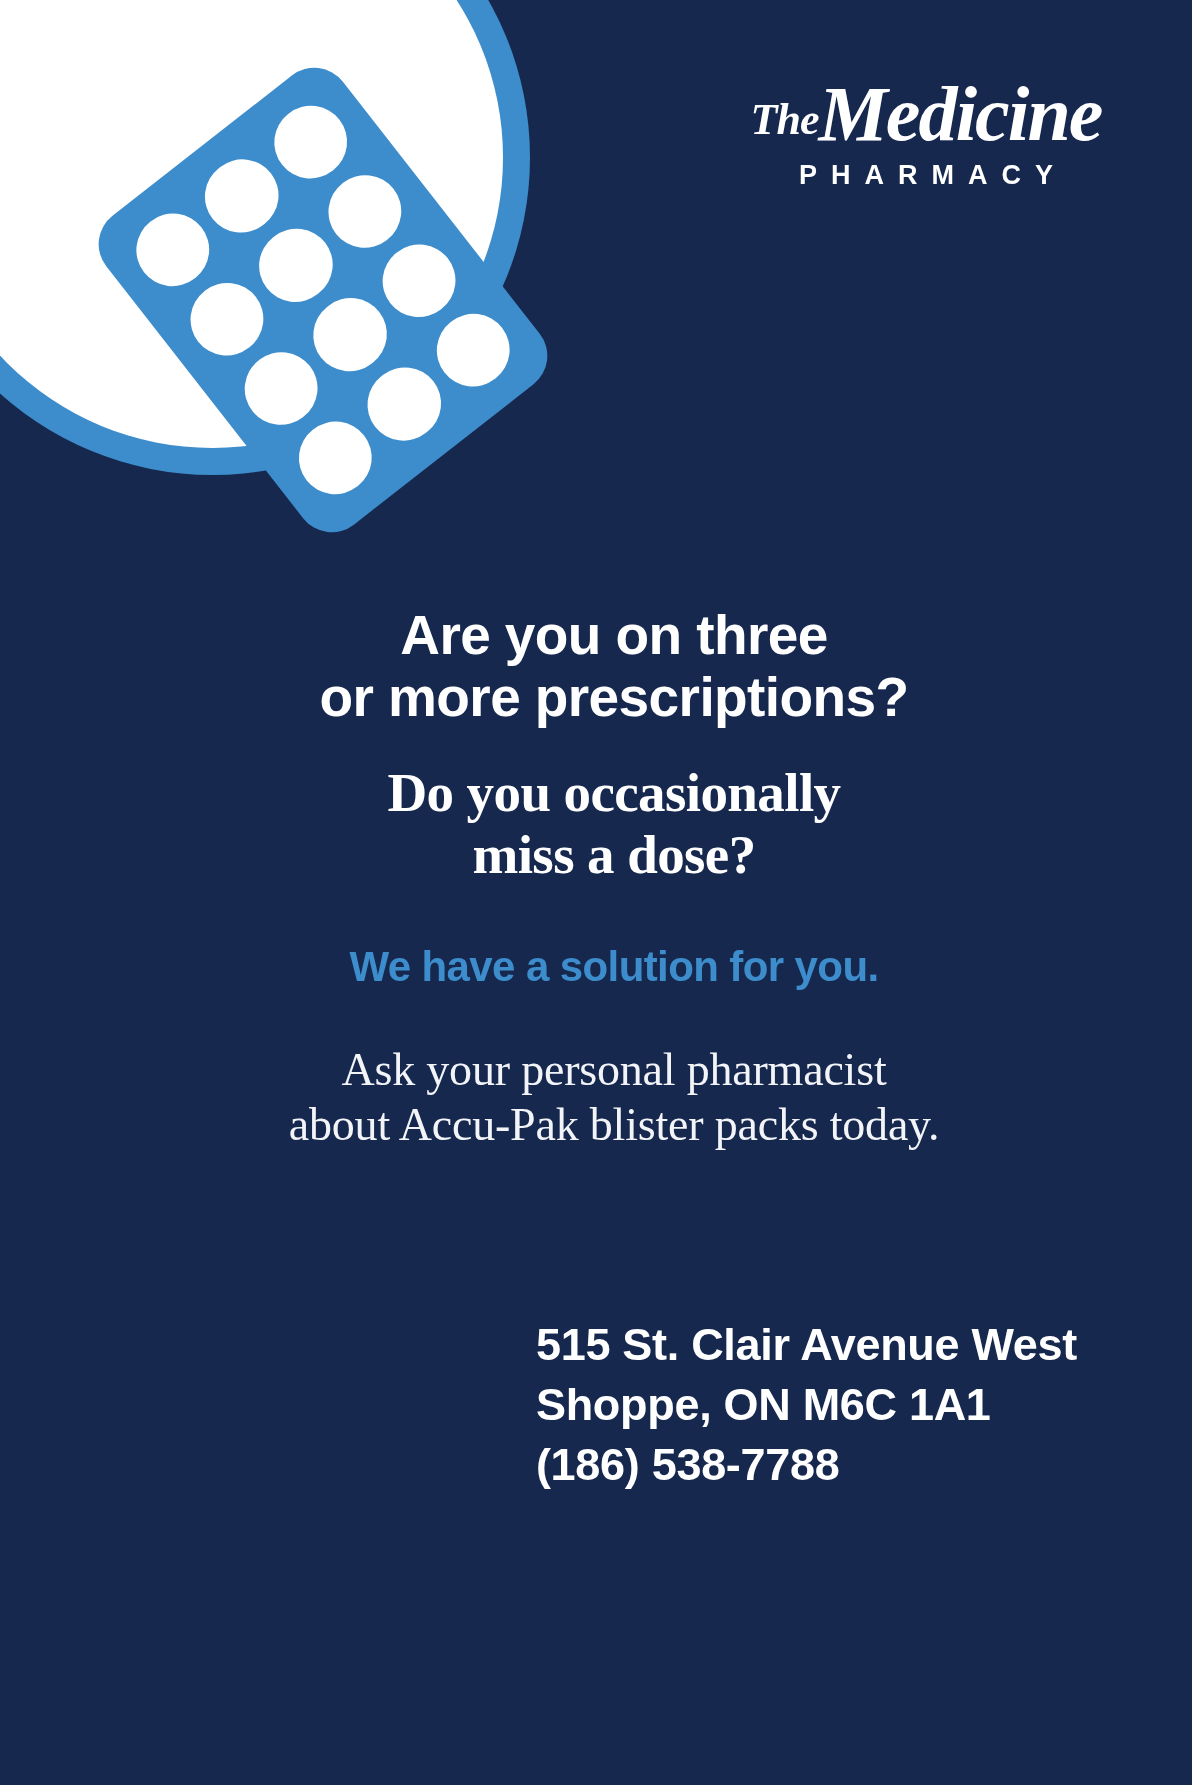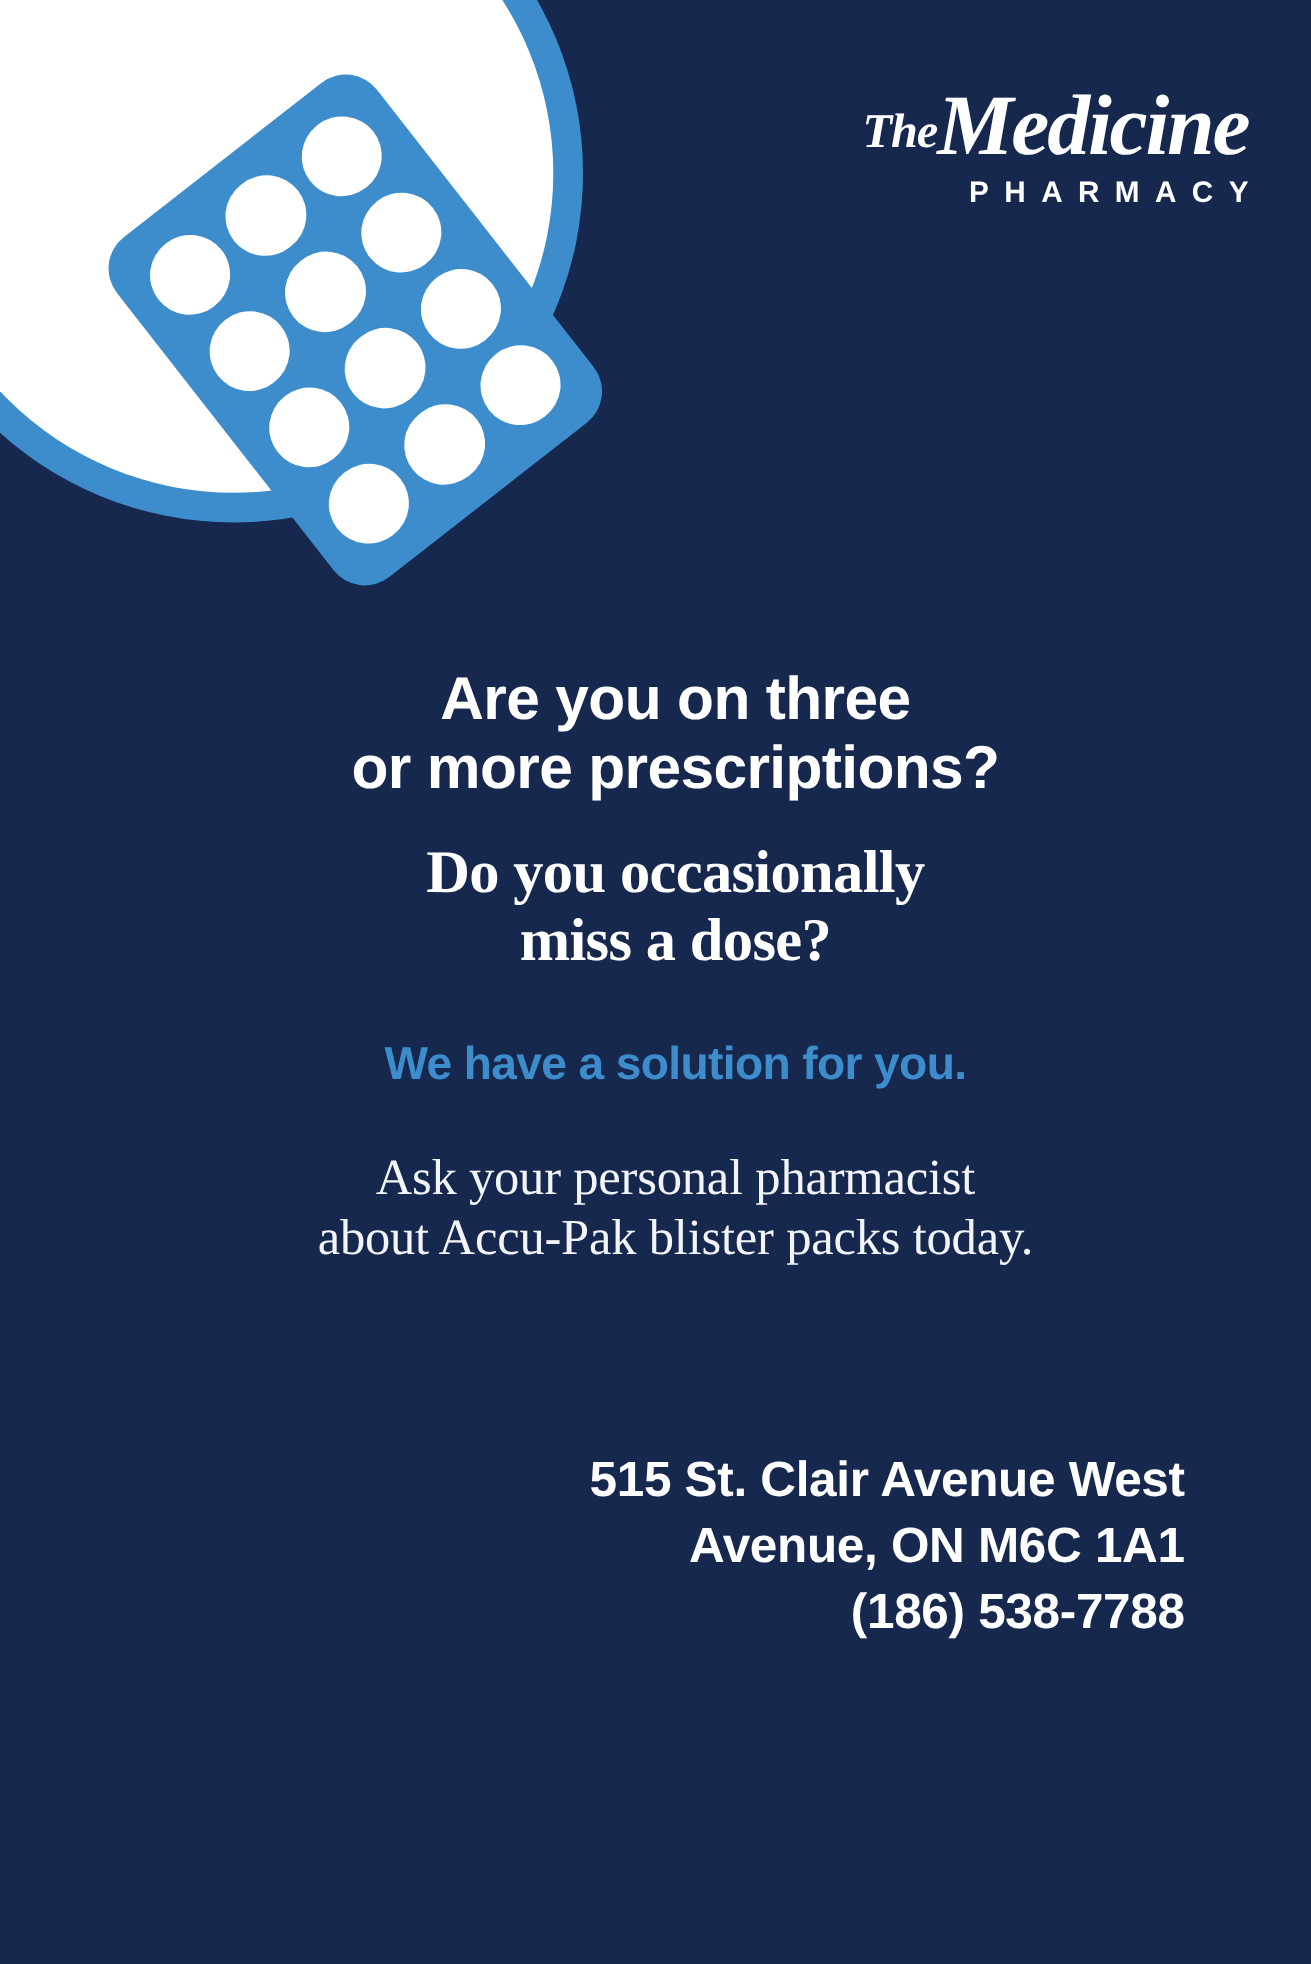--- a/index.html
+++ b/index.html
@@ -78,21 +78,21 @@
     width: 100%;
     height: 100%;
   }
 
   
   .brand {
     position: absolute;
     right: 55px;
     top: 78px;
     width: 420px;
-    text-align: right;
+    text-align: center;
     color: #ffffff;
     user-select: none;
   }
   .brand-line1 {
     font-family: "Liberation Serif", "DejaVu Serif", serif;
     font-style: italic;
     font-weight: 700;
     font-size: 78px;
     line-height: 0.92;
     letter-spacing: -2px;
@@ -181,21 +181,21 @@
     letter-spacing: -0.2px;
     margin: 53px 0 0 0;
     white-space: pre-line;
   }
 
   
   .address {
     position: absolute;
     right: 115px;
     bottom: 290px;
-    text-align: right;
+    text-align: left;
     color: #ffffff;
     font-family: "Liberation Sans", sans-serif;
     font-weight: 700;
     font-size: 45px;
     line-height: 1.33;
     letter-spacing: -0.3px;
   }
   .address div { white-space: nowrap; }
 </style>
 </head>
@@ -233,17 +233,17 @@
 or more prescriptions?</p>
     <p class="headline">Do you occasionally
 miss a dose?</p>
     <p class="accent">We have a solution for you.</p>
     <p class="body-copy">Ask your personal pharmacist
 about Accu-Pak blister packs today.</p>
   </div>
 
   <div class="address">
     <div>515 St. Clair Avenue West</div>
-    <div>Avenue, ON M6C 1A1</div>
+    <div>Shoppe, ON M6C 1A1</div>
     <div>(186) 538-7788</div>
   </div>
 
 </div>
 
 </body></html>

